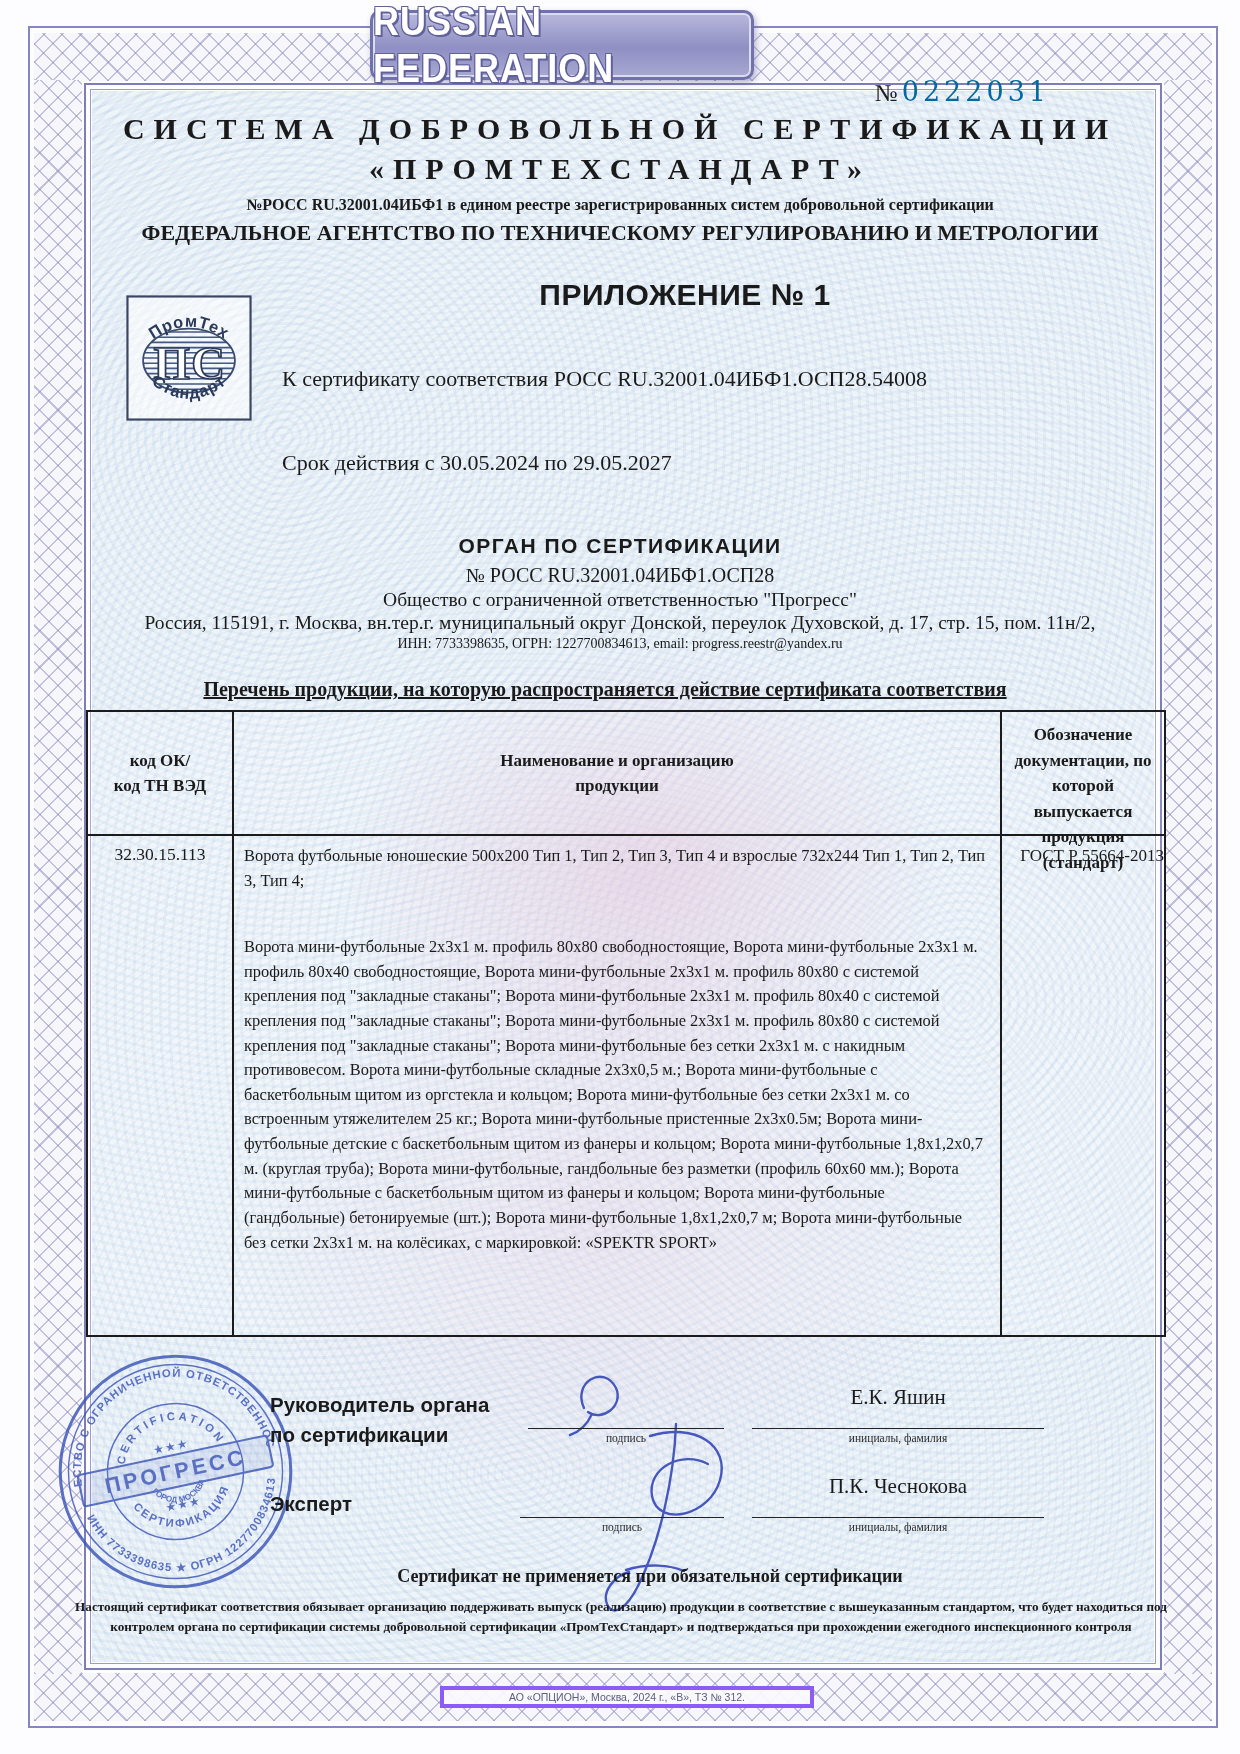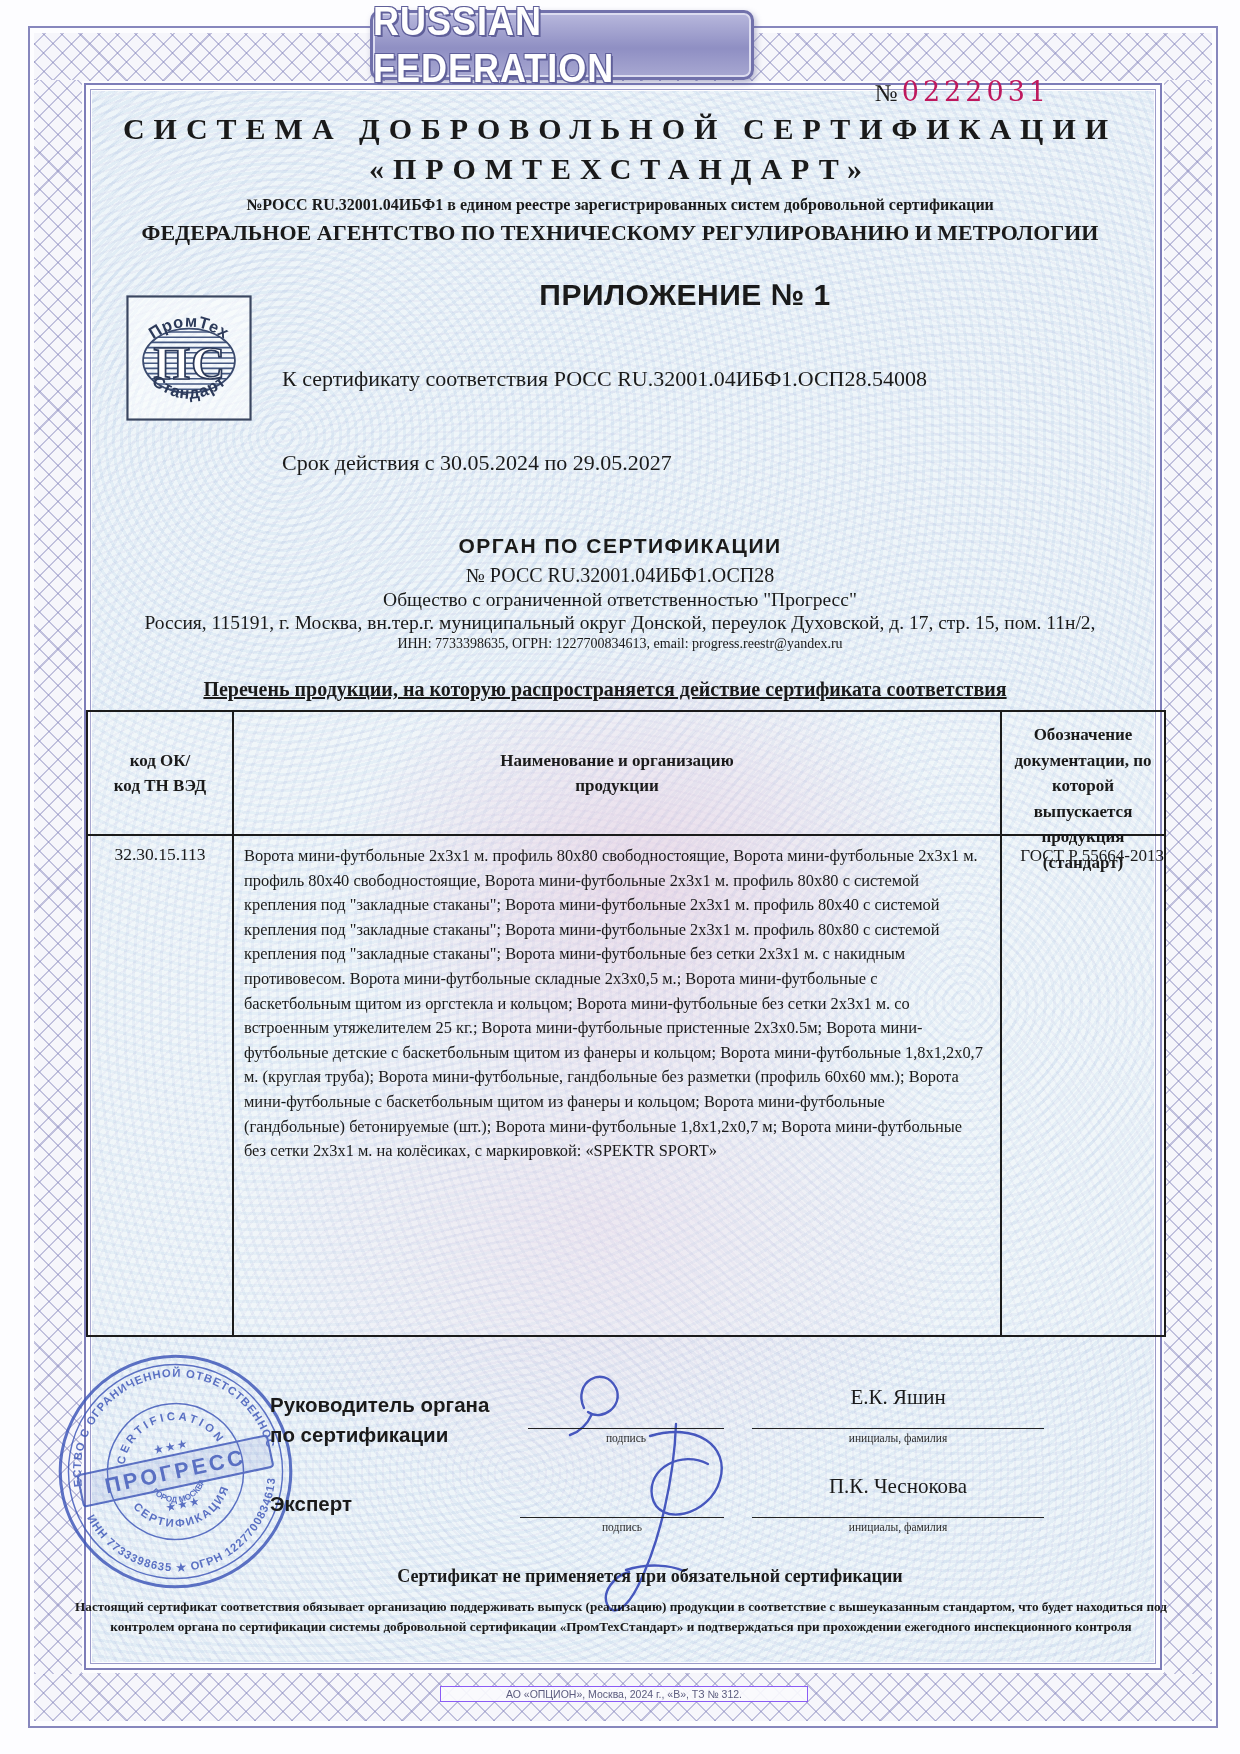--- a/index.html
+++ b/index.html
@@ -36,21 +36,21 @@
     background:linear-gradient(180deg,#b8b8dd,#8f8fc3 55%,#a8a8d2);
     border:3px solid #7171ab;border-radius:10px;
     box-shadow:0 0 0 2px #dcdcf0 inset, 2px 3px 6px rgba(80,80,140,.4);
     display:flex;align-items:center;justify-content:center;}
   .banner span{font-family:"Liberation Sans",sans-serif;font-weight:bold;font-size:36px;
     letter-spacing:1px;color:#fff;transform:scaleY(1.12);
     text-shadow:2px 2px 0 #60609a,-1px -1px 0 #60609a,1px -1px 0 #60609a,-1px 1px 0 #60609a;}
 
   .doc-number{position:absolute;top:76px;left:810px;width:240px;text-align:right;white-space:nowrap;}
   .doc-number .pfx{font-size:24px;color:#1d1d1d;}
-  .doc-number .val{font-size:27px;color:#be185d;letter-spacing:4px;font-family:"DejaVu Serif",serif;}
+  .doc-number .val{font-size:27px;color:#0369a1;letter-spacing:4px;font-family:"DejaVu Serif",serif;}
 
   
   .ctr{position:absolute;left:60px;right:60px;text-align:center;}
   .sys1{top:112px;font-size:30px;font-weight:bold;letter-spacing:9px;}
   .sys2{top:152px;font-size:30px;font-weight:bold;letter-spacing:9px;}
   .registry{top:196px;font-size:16px;font-weight:bold;}
   .agency{top:220px;font-size:22px;font-weight:bold;}
   .appendix-title{position:absolute;top:278px;left:520px;width:330px;text-align:center;
     font-family:"Liberation Sans",sans-serif;font-weight:bold;font-size:30px;letter-spacing:0.5px;}
 
@@ -105,21 +105,21 @@
   .sig-name{position:absolute;left:752px;width:292px;text-align:center;font-size:21px;}
   .name1{top:1385px;}
   .name2{top:1474px;}
 
   .statement{position:absolute;top:1566px;left:90px;right:30px;text-align:center;
     font-size:18px;font-weight:bold;}
   .fineprint{position:absolute;top:1597px;left:65px;width:1112px;text-align:center;
     font-size:13.2px;font-weight:bold;line-height:1.5;}
   .printinfo{position:absolute;top:1686px;left:440px;width:362px;text-align:center;
     font-size:10.5px;color:#5b5b7e;background:rgba(250,250,253,.92);
-    border:1px solid #8b5cf6;padding:1px 2px;font-family:"Liberation Sans",sans-serif;}
+    border:4px solid #8b5cf6;padding:1px 2px;font-family:"Liberation Sans",sans-serif;}
 
   .ptc-logo{position:absolute;left:118px;top:293px;width:142px;height:130px;}
   .stamp{position:absolute;left:52px;top:1348px;width:247px;height:247px;
     opacity:.82;transform:rotate(-12deg);}
   .sig-svg{position:absolute;left:500px;top:1358px;width:280px;height:300px;}
 </style>
 </head>
 <body>
 
 <div class="page">
@@ -182,20 +182,21 @@
 
   <div class="table-title">Перечень продукции, на которую распространяется действие сертификата соответствия</div>
   <div class="ptable">
     <div class="cell th vline hline pre">код ОК/
 код ТН ВЭД</div>
     <div class="cell th vline hline pre">Наименование и организацию
 продукции</div>
     <div class="cell th hline top">Обозначение документации, по которой выпускается продукция (стандарт)</div>
     <div class="cell vline cell-code">32.30.15.113</div>
     <div class="cell vline cell-name">
+      <p class="first">Ворота футбольные юношеские 500х200 Тип 1, Тип 2, Тип 3, Тип 4 и взрослые 732х244 Тип 1, Тип 2, Тип 3, Тип 4;</p>
       <p>Ворота мини-футбольные 2х3х1 м. профиль 80х80 свободностоящие, Ворота мини-футбольные 2х3х1 м. профиль 80х40 свободностоящие, Ворота мини-футбольные 2х3х1 м. профиль 80х80 с системой крепления под "закладные стаканы";  Ворота мини-футбольные 2х3х1 м. профиль 80х40 с системой крепления под "закладные стаканы"; Ворота мини-футбольные 2х3х1 м. профиль 80х80 с системой крепления под "закладные стаканы"; Ворота мини-футбольные без сетки 2х3х1 м. с накидным противовесом. Ворота мини-футбольные складные 2х3х0,5 м.; Ворота мини-футбольные с баскетбольным щитом из оргстекла и кольцом; Ворота мини-футбольные без сетки 2х3х1 м. со встроенным утяжелителем 25 кг.; Ворота мини-футбольные пристенные 2х3х0.5м; Ворота мини-футбольные детские с баскетбольным щитом из фанеры и кольцом; Ворота мини-футбольные 1,8х1,2х0,7 м. (круглая труба); Ворота мини-футбольные, гандбольные без разметки (профиль 60х60 мм.); Ворота мини-футбольные с баскетбольным щитом из фанеры и кольцом; Ворота мини-футбольные (гандбольные) бетонируемые (шт.); Ворота мини-футбольные 1,8х1,2х0,7 м; Ворота мини-футбольные без сетки 2х3х1 м. на колёсиках, с маркировкой: «SPEKTR SPORT»</p>
     </div>
     <div class="cell cell-std">ГОСТ Р 55664-2013</div>
   </div>
 
   <svg class="stamp" viewBox="0 0 240 240">
     <defs>
       <path id="st-ot" d="M28,120 a92,92 0 1,1 184,0"></path>
       <path id="st-ob" d="M23,120 a97,97 0 0,0 194,0"></path>
       <path id="st-it" d="M70,120 a50,50 0 1,1 100,0"></path>

